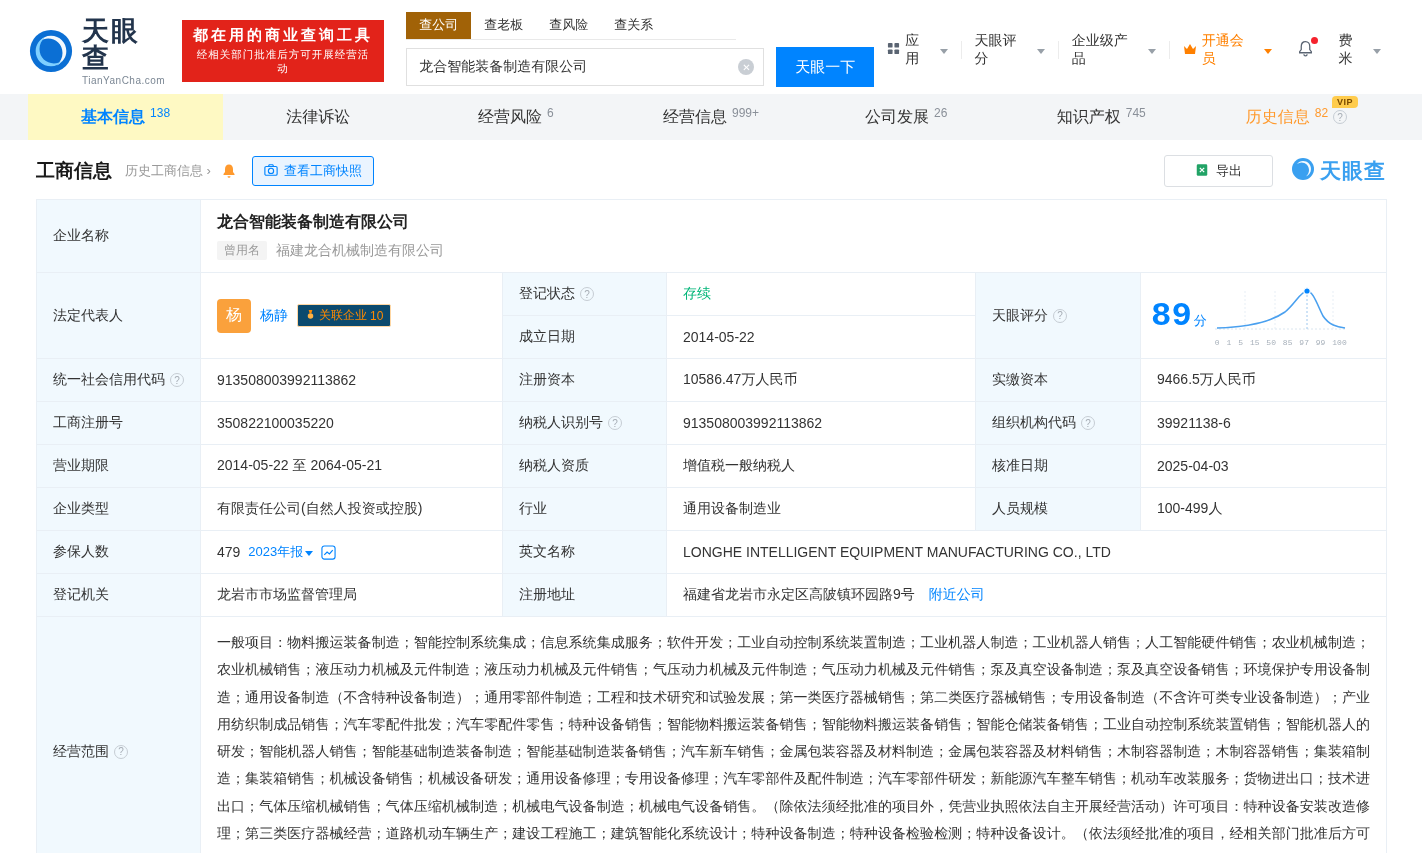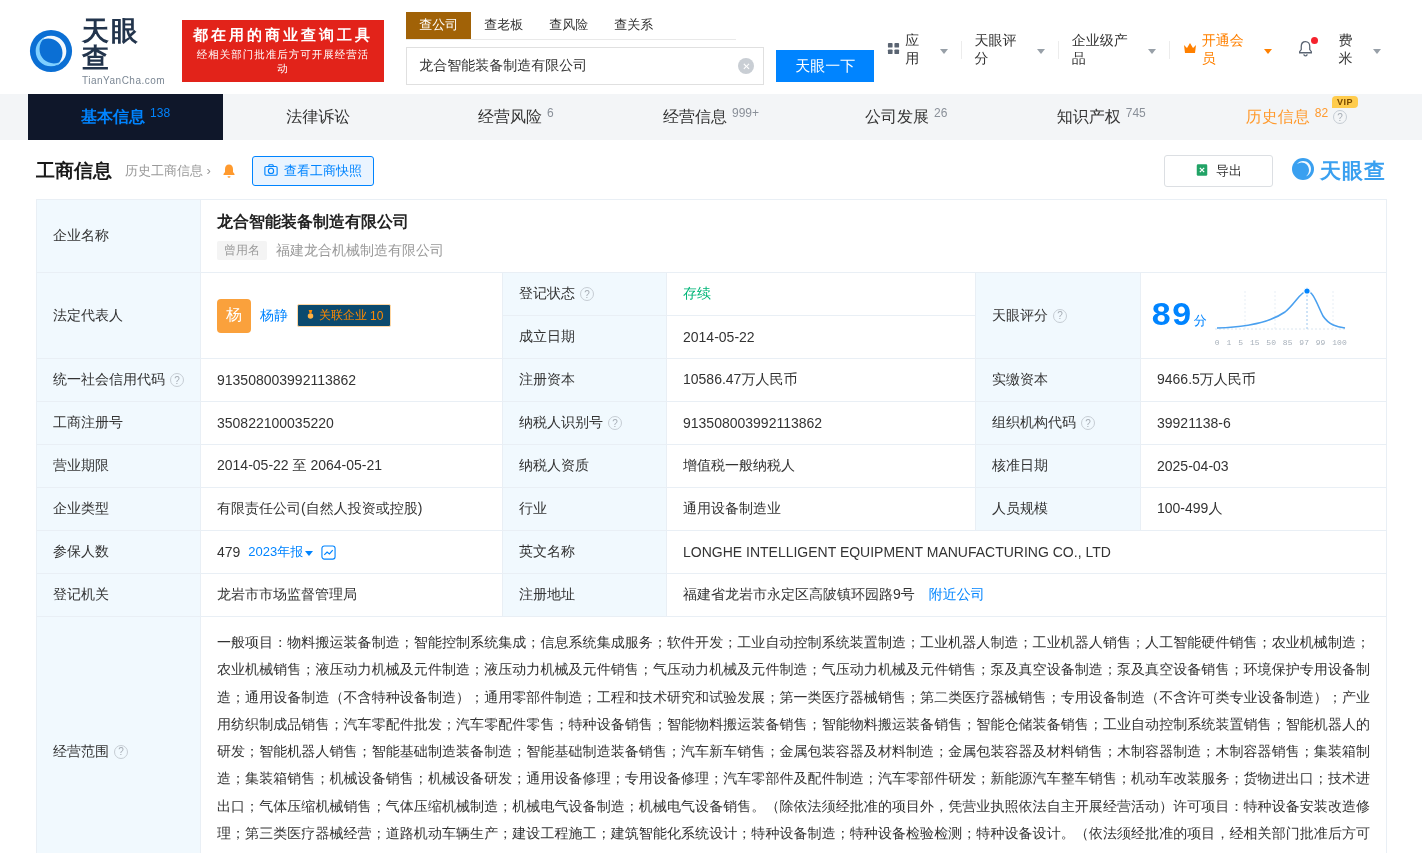--- a/index.html
+++ b/index.html
@@ -27,36 +27,36 @@
   .slogan-l2 { font-size: 10.5px; margin-top: 3px; letter-spacing: 1px; }
 
   .search-area { margin-left: 22px; }
   .search-tabs { display: flex; border-bottom: 1px solid #e9e9e9; width: 330px; }
   .search-tab { padding: 4px 13px 5px; font-size: 13px; color: #333; cursor: pointer; }
   .search-tab.active { background: #a16207; color: #fff; }
   .search-row { display: flex; align-items: center; margin-top: 7px; }
   .input-wrap { position: relative; }
   .search-input { width: 358px; height: 38px; border: 1px solid #e0e0e0; padding: 0 32px 0 12px; font-size: 14px; color: #333; outline: none; font-family: inherit; }
   .clear-icon { position: absolute; right: 10px; top: 50%; transform: translateY(-50%); width: 16px; height: 16px; border-radius: 50%; background: #c9ced4; color: #fff; font-size: 10px; display: flex; align-items: center; justify-content: center; cursor: pointer; }
-  .search-btn { width: 98px; height: 32px; background: #0084ff; color: #fff; border: none; margin-left: 12px; font-size: 15px; cursor: pointer; font-family: inherit; }
-
-  .header-right { margin-left: auto; display: flex; align-items: center; height: 40px; margin-top: 18px; font-family: Liberation Serif, serif; }
+  .search-btn { width: 98px; height: 40px; background: #0084ff; color: #fff; border: none; margin-left: 12px; font-size: 15px; cursor: pointer; font-family: inherit; }
+
+  .header-right { margin-left: auto; display: flex; align-items: center; height: 40px; margin-top: 18px; }
   .menu-item { padding: 0 13px; display: flex; align-items: center; gap: 5px; font-size: 14px; color: #333; cursor: pointer; position: relative; height: 18px; }
   .menu-item.with-sep { border-right: 1px solid #ececec; }
   .menu-item.vip { color: #ff8000; font-weight: 500; }
   .caret { display: inline-block; width: 0; height: 0; border: 4px solid transparent; border-top: 5px solid #98a0a8; margin-left: 2px; transform: translateY(3px); }
   .menu-item.vip .caret { border-top-color: #ff8000; }
   .bell-wrap { position: relative; padding: 0 12px; cursor: pointer; }
   .bell-dot { position: absolute; top: -3px; right: 8px; width: 7px; height: 7px; border-radius: 50%; background: #f5222d; }
 
   
   .nav-tabs { display: flex; background: #f3f5f7; height: 46px; margin-top: 6px; padding: 0 28px; }
   .nav-tab { flex: 1; display: flex; align-items: center; justify-content: center; font-size: 16px; color: #333; cursor: pointer; position: relative; }
   .nav-tab .count { font-size: 12px; color: #8a9099; margin-left: 5px; transform: translateY(-4px); }
-  .nav-tab.active { color: #0084ff; font-weight: 700; background: #0f172a; }
+  .nav-tab.active { color: #0084ff; font-weight: 700; background: #fef9c3; }
   .nav-tab.active .count { color: #0084ff; font-weight: 400; }
   .nav-tab.history { color: #ff9a2e; }
   .nav-tab.history .count { color: #ff9a2e; }
   .vip-badge { position: absolute; top: 2px; right: 36px; background: #ffcc4d; color: #7a4b00; font-size: 9px; font-weight: 700; padding: 1px 5px; border-radius: 4px 4px 4px 0; letter-spacing: .5px; }
   .help { display: inline-flex; align-items: center; justify-content: center; width: 14px; height: 14px; border: 1px solid #c6cdd4; border-radius: 50%; color: #a6adb5; font-size: 10px; margin-left: 5px; cursor: pointer; flex: none; }
 
   
   .section-bar { display: flex; align-items: center; margin: 15px 36px 12px; }
   .section-title { font-size: 19px; font-weight: 700; color: #1a1a1a; }
   .history-link { color: #999; font-size: 13px; margin-left: 13px; }

